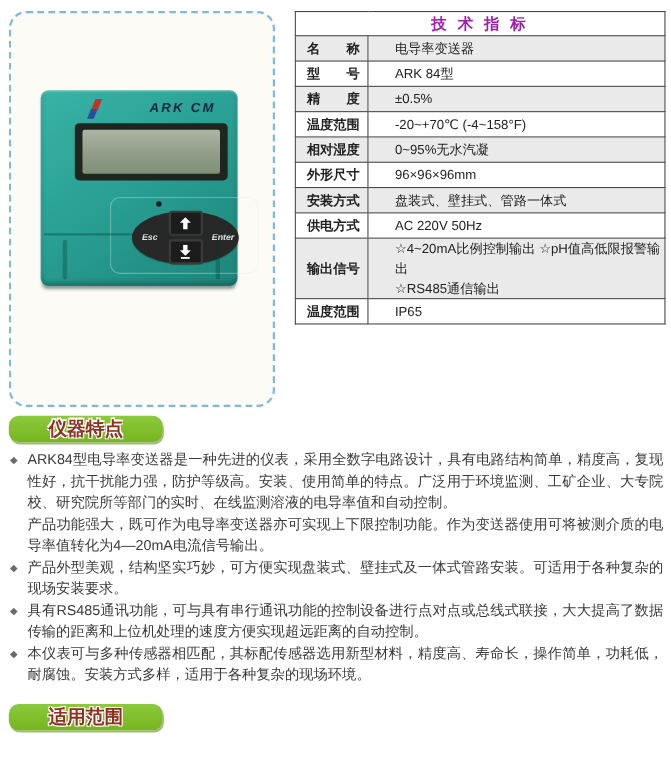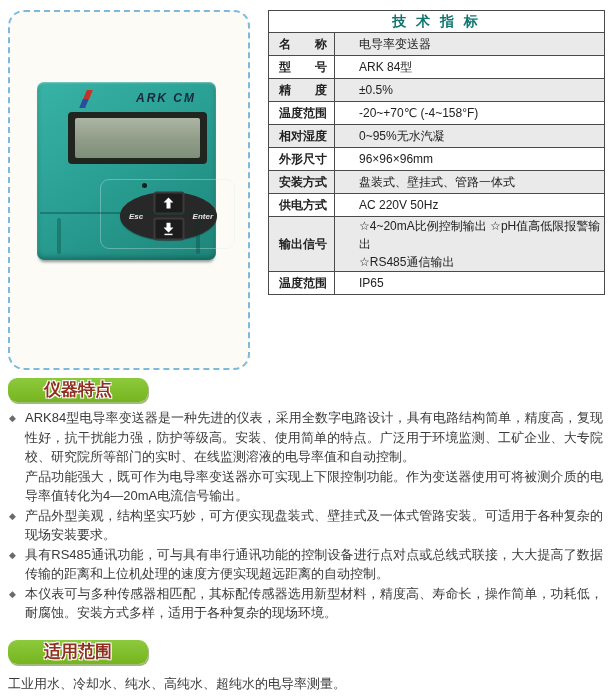--- a/index.html
+++ b/index.html
@@ -37,21 +37,21 @@
   .keys{position:absolute;left:50%;top:50%;transform:translate(-50%,-50%);
         display:flex;flex-direction:column;gap:3px;}
   .key{width:27px;height:19px;background:#1c1c1c;border:2px solid #3b3b3b;border-radius:3px;
        display:flex;align-items:center;justify-content:center;}
 
   
   .spec{position:absolute;left:268px;top:10px;width:337px;border-collapse:collapse;
         table-layout:fixed;font-size:12px;color:#222;}
   .spec td{border:1px solid #4a4a4a;padding:0;overflow:hidden;}
   .spec tr:nth-child(even) td{background:#eaeaea;}
-  .thead{height:21px;text-align:center;font-weight:bold;font-size:14px;letter-spacing:3px;color:#0f766e;}
+  .thead{height:21px;text-align:center;font-weight:bold;font-size:14px;letter-spacing:3px;color:#a21caf;}
   .tr-n{height:23px;} .tr-t{height:44px;}
   .lbl span{display:block;width:48px;margin-left:10px;font-weight:bold;
             text-align:justify;text-align-last:justify;}
   .val{padding-left:24px !important;}
   .val.preline{white-space:pre-line;line-height:18px;}
   .mgrid{display:grid;grid-template-columns:96px auto;row-gap:3px;line-height:14px;}
 
   
   .badge{position:absolute;left:8px;height:24px;line-height:24px;padding:0 36px;border-radius:9px;
          background:linear-gradient(180deg,#8dc93d 0%,#76b51f 100%);
@@ -197,15 +197,14 @@
       <span class="bullet">◆</span>
       <p>具有RS485通讯功能，可与具有串行通讯功能的控制设备进行点对点或总线式联接，大大提高了数据传输的距离和上位机处理的速度方便实现超远距离的自动控制。</p>
     </div>
     <div class="feat">
       <span class="bullet">◆</span>
       <p>本仪表可与多种传感器相匹配，其标配传感器选用新型材料，精度高、寿命长，操作简单，功耗低，耐腐蚀。安装方式多样，适用于各种复杂的现场环境。</p>
     </div>
   </div>
 
   <div class="badge b2">适用范围</div>
-  <div class="app-text">工业用水、冷却水、纯水、高纯水、超纯水的电导率测量。</div>
 
 </div>
 
 </body></html>

